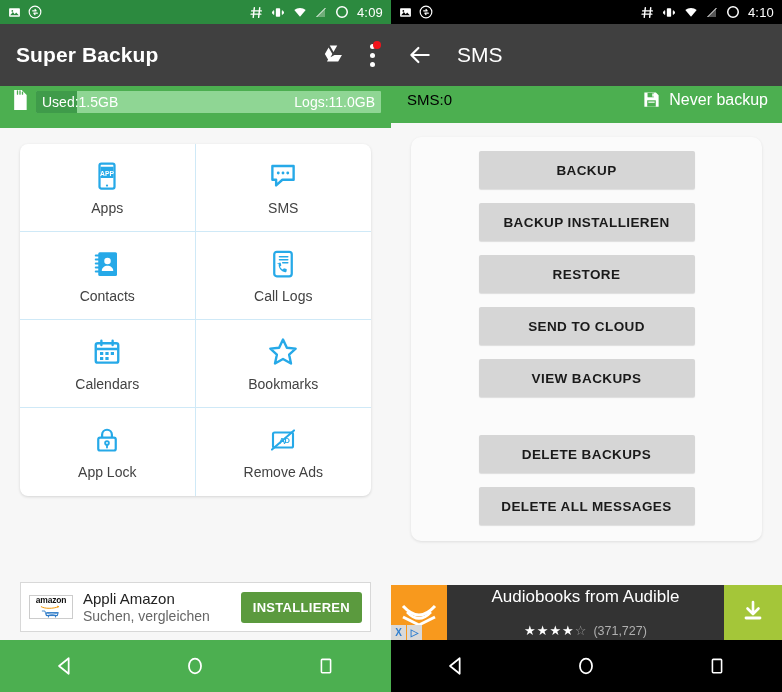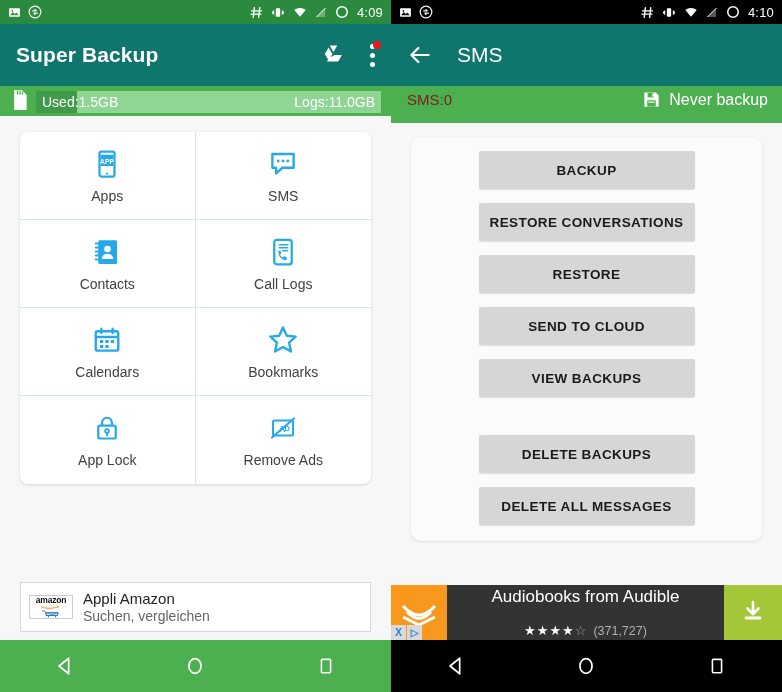--- a/index.html
+++ b/index.html
@@ -21,21 +21,21 @@
   }
   .statusbar.green { background: #2c8a3f; }
   .statusbar.black { background: #000000; }
   .sb-left { display: flex; align-items: center; gap: 7px; }
   .sb-right { margin-left: auto; display: flex; align-items: center; gap: 8px; }
   .sb-time { font-size: 13px; font-weight: 400; letter-spacing: .2px; }
   .sb-ico { display: inline-flex; align-items: center; }
 
   
   .appbar {
-    background: #0f766e; flex: 0 0 auto;
+    background: #404040; flex: 0 0 auto;
     padding: 0 16px;
     height: 62px;
     display: flex; align-items: center;
   }
   .appbar.sms { height: 62px; }
   .app-title {
     color: #ffffff; font-size: 21px; font-weight: 700; letter-spacing: .1px;
   }
   .sms-title {
     color: #ffffff; font-size: 21px; font-weight: 400; margin-left: 24px;
@@ -47,21 +47,21 @@
               flex-direction: column; justify-content: center; align-items: center; gap: 4px; }
   .overflow i { display: block; width: 5px; height: 5px; border-radius: 50%; background: #fff; }
   .overflow .badge {
     position: absolute; top: -1px; right: -6px;
     width: 8px; height: 8px; border-radius: 50%; background: #f2141b;
   }
 
   
   .storage-strip {
     background: #4caf50; flex: 0 0 auto;
-    padding: 2px 10px 0 10px;
+    padding: 2px 10px 12px 10px;
     display: flex; align-items: center; gap: 6px;
   }
   .sd-icon { flex: 0 0 auto; }
   .bar {
     position: relative; flex: 1 1 auto; height: 22px;
     background: #8fd694; border-radius: 1px; overflow: hidden;
     display: flex; align-items: center;
   }
   .bar .used-fill {
     position: absolute; left: 0; top: 0; bottom: 0; width: 12%;
@@ -75,21 +75,21 @@
     position: relative; z-index: 2; color: #ffffff; font-size: 14px;
     margin-left: auto; padding-right: 6px; white-space: nowrap;
   }
 
   
   .sms-subbar {
     background: #4caf50; flex: 0 0 auto;
     padding: 4px 14px 14px 16px;
     display: flex; align-items: center;
   }
-  .sms-count { color: #7f1d1d; font-size: 15px; }
+  .sms-count { color: #000000; font-size: 15px; }
   .never-backup { margin-left: auto; display: flex; align-items: center; gap: 8px; color:#fff; font-size: 16px; }
 
   
   .body {
     flex: 1 1 auto; background: #f7f7f7; position: relative;
     display: flex; flex-direction: column; min-height: 0;
   }
 
   
   .grid-card {
@@ -386,20 +386,21 @@
                 <rect x="11" y="6" width="22" height="5" fill="none" stroke="#1f72c4" stroke-width="1.2"></rect>
                 <path d="M11 6l22 5M33 6L11 11" stroke="#1f72c4" stroke-width="1"></path>
                 <circle cx="15" cy="13.5" r="1.4" fill="#1f72c4"></circle>
                 <circle cx="29" cy="13.5" r="1.4" fill="#1f72c4"></circle>
               </svg>
           </div>
           <div class="ad-text">
             <span class="ad-title">Appli Amazon</span>
             <span class="ad-sub">Suchen, vergleichen</span>
           </div>
+          <button class="install-btn">INSTALLIEREN</button>
         </div>
       </div>
 
       <div class="navbar green">
         <span class="nav-btn">
           <svg width="22" height="22" viewBox="0 0 24 24">
               <path d="M16 3.5L5.5 12 16 20.5z" fill="none" stroke="#fff" stroke-width="1.9" stroke-linejoin="round"></path>
             </svg>
         </span>
         <span class="nav-btn">
@@ -487,21 +488,21 @@
               <rect x="8" y="14.6" width="8" height="1.5" fill="#fff"></rect>
             </svg>
         </span>
         <span>Never backup</span>
       </span>
     </div>
 
     <div class="body">
       <div class="btn-card">
         <button class="flat-btn">BACKUP</button>
-        <button class="flat-btn">RESTORE CONVERSATIONS</button>
+        <button class="flat-btn">BACKUP INSTALLIEREN</button>
         <button class="flat-btn">RESTORE</button>
         <button class="flat-btn">SEND TO CLOUD</button>
         <button class="flat-btn">VIEW BACKUPS</button>
         <button class="flat-btn spaced">DELETE BACKUPS</button>
         <button class="flat-btn">DELETE ALL MESSAGES</button>
       </div>
 
       <div class="ad-wrap">
         <div class="ad-audible">
           <div class="aud-logo">

